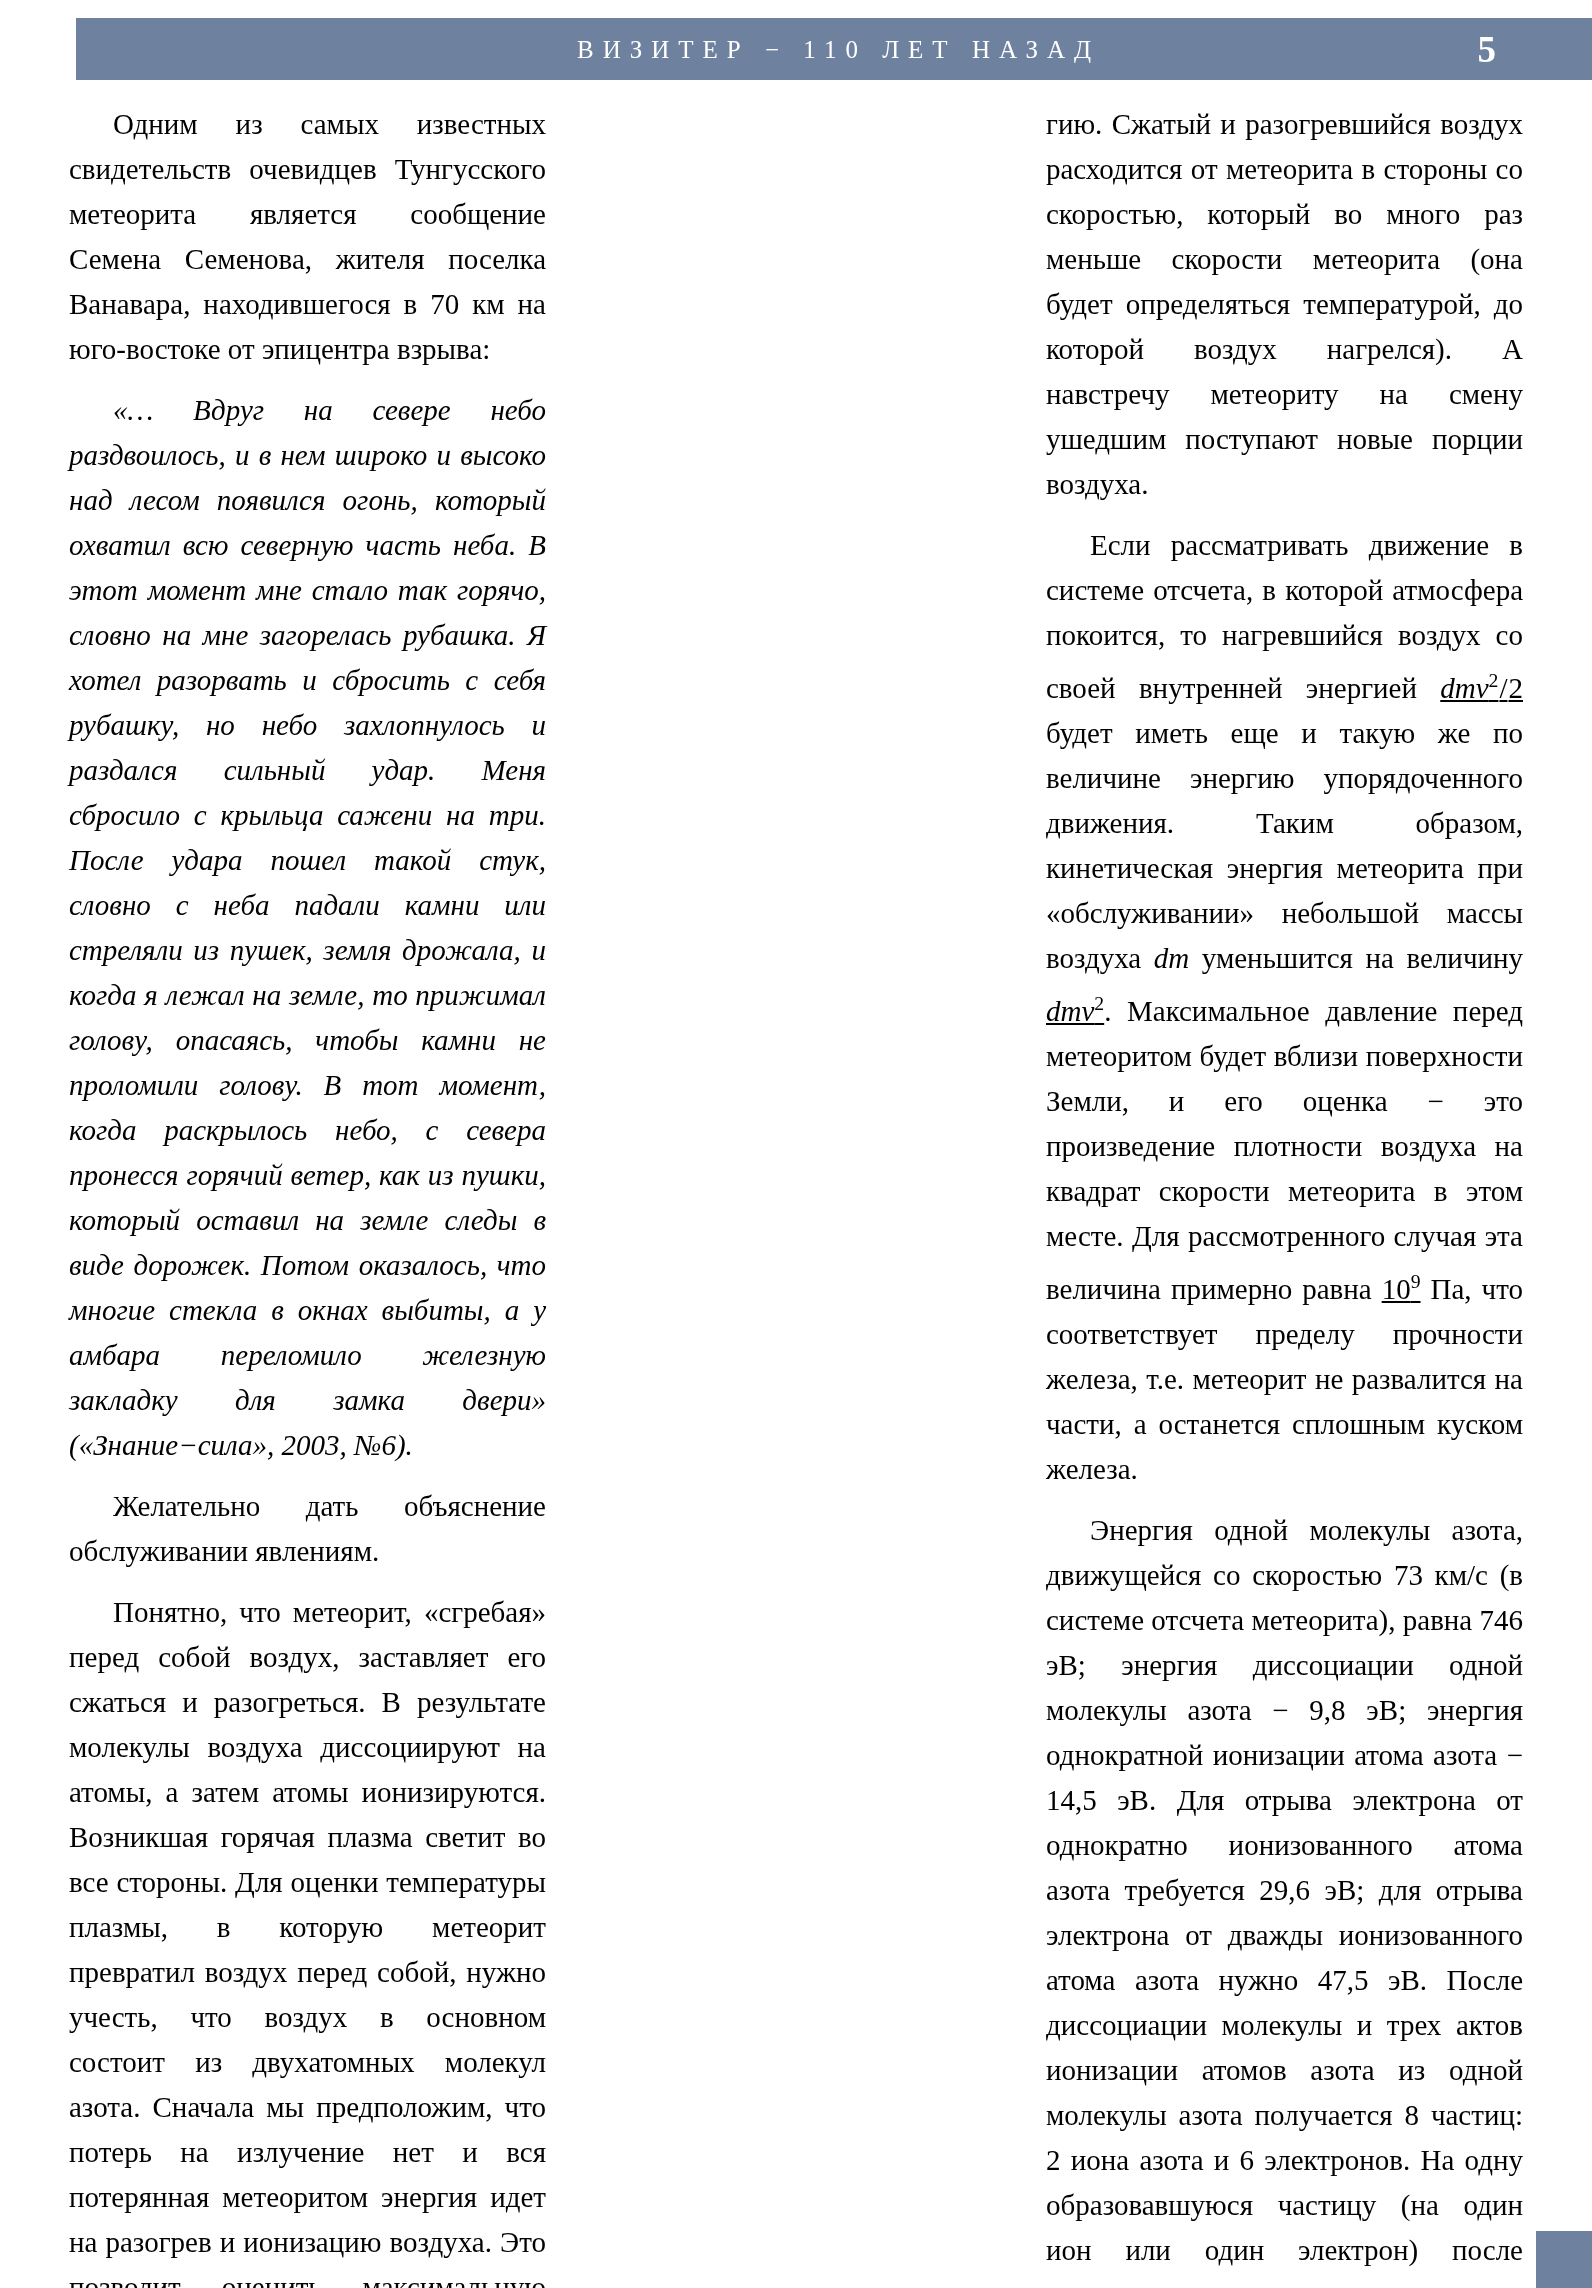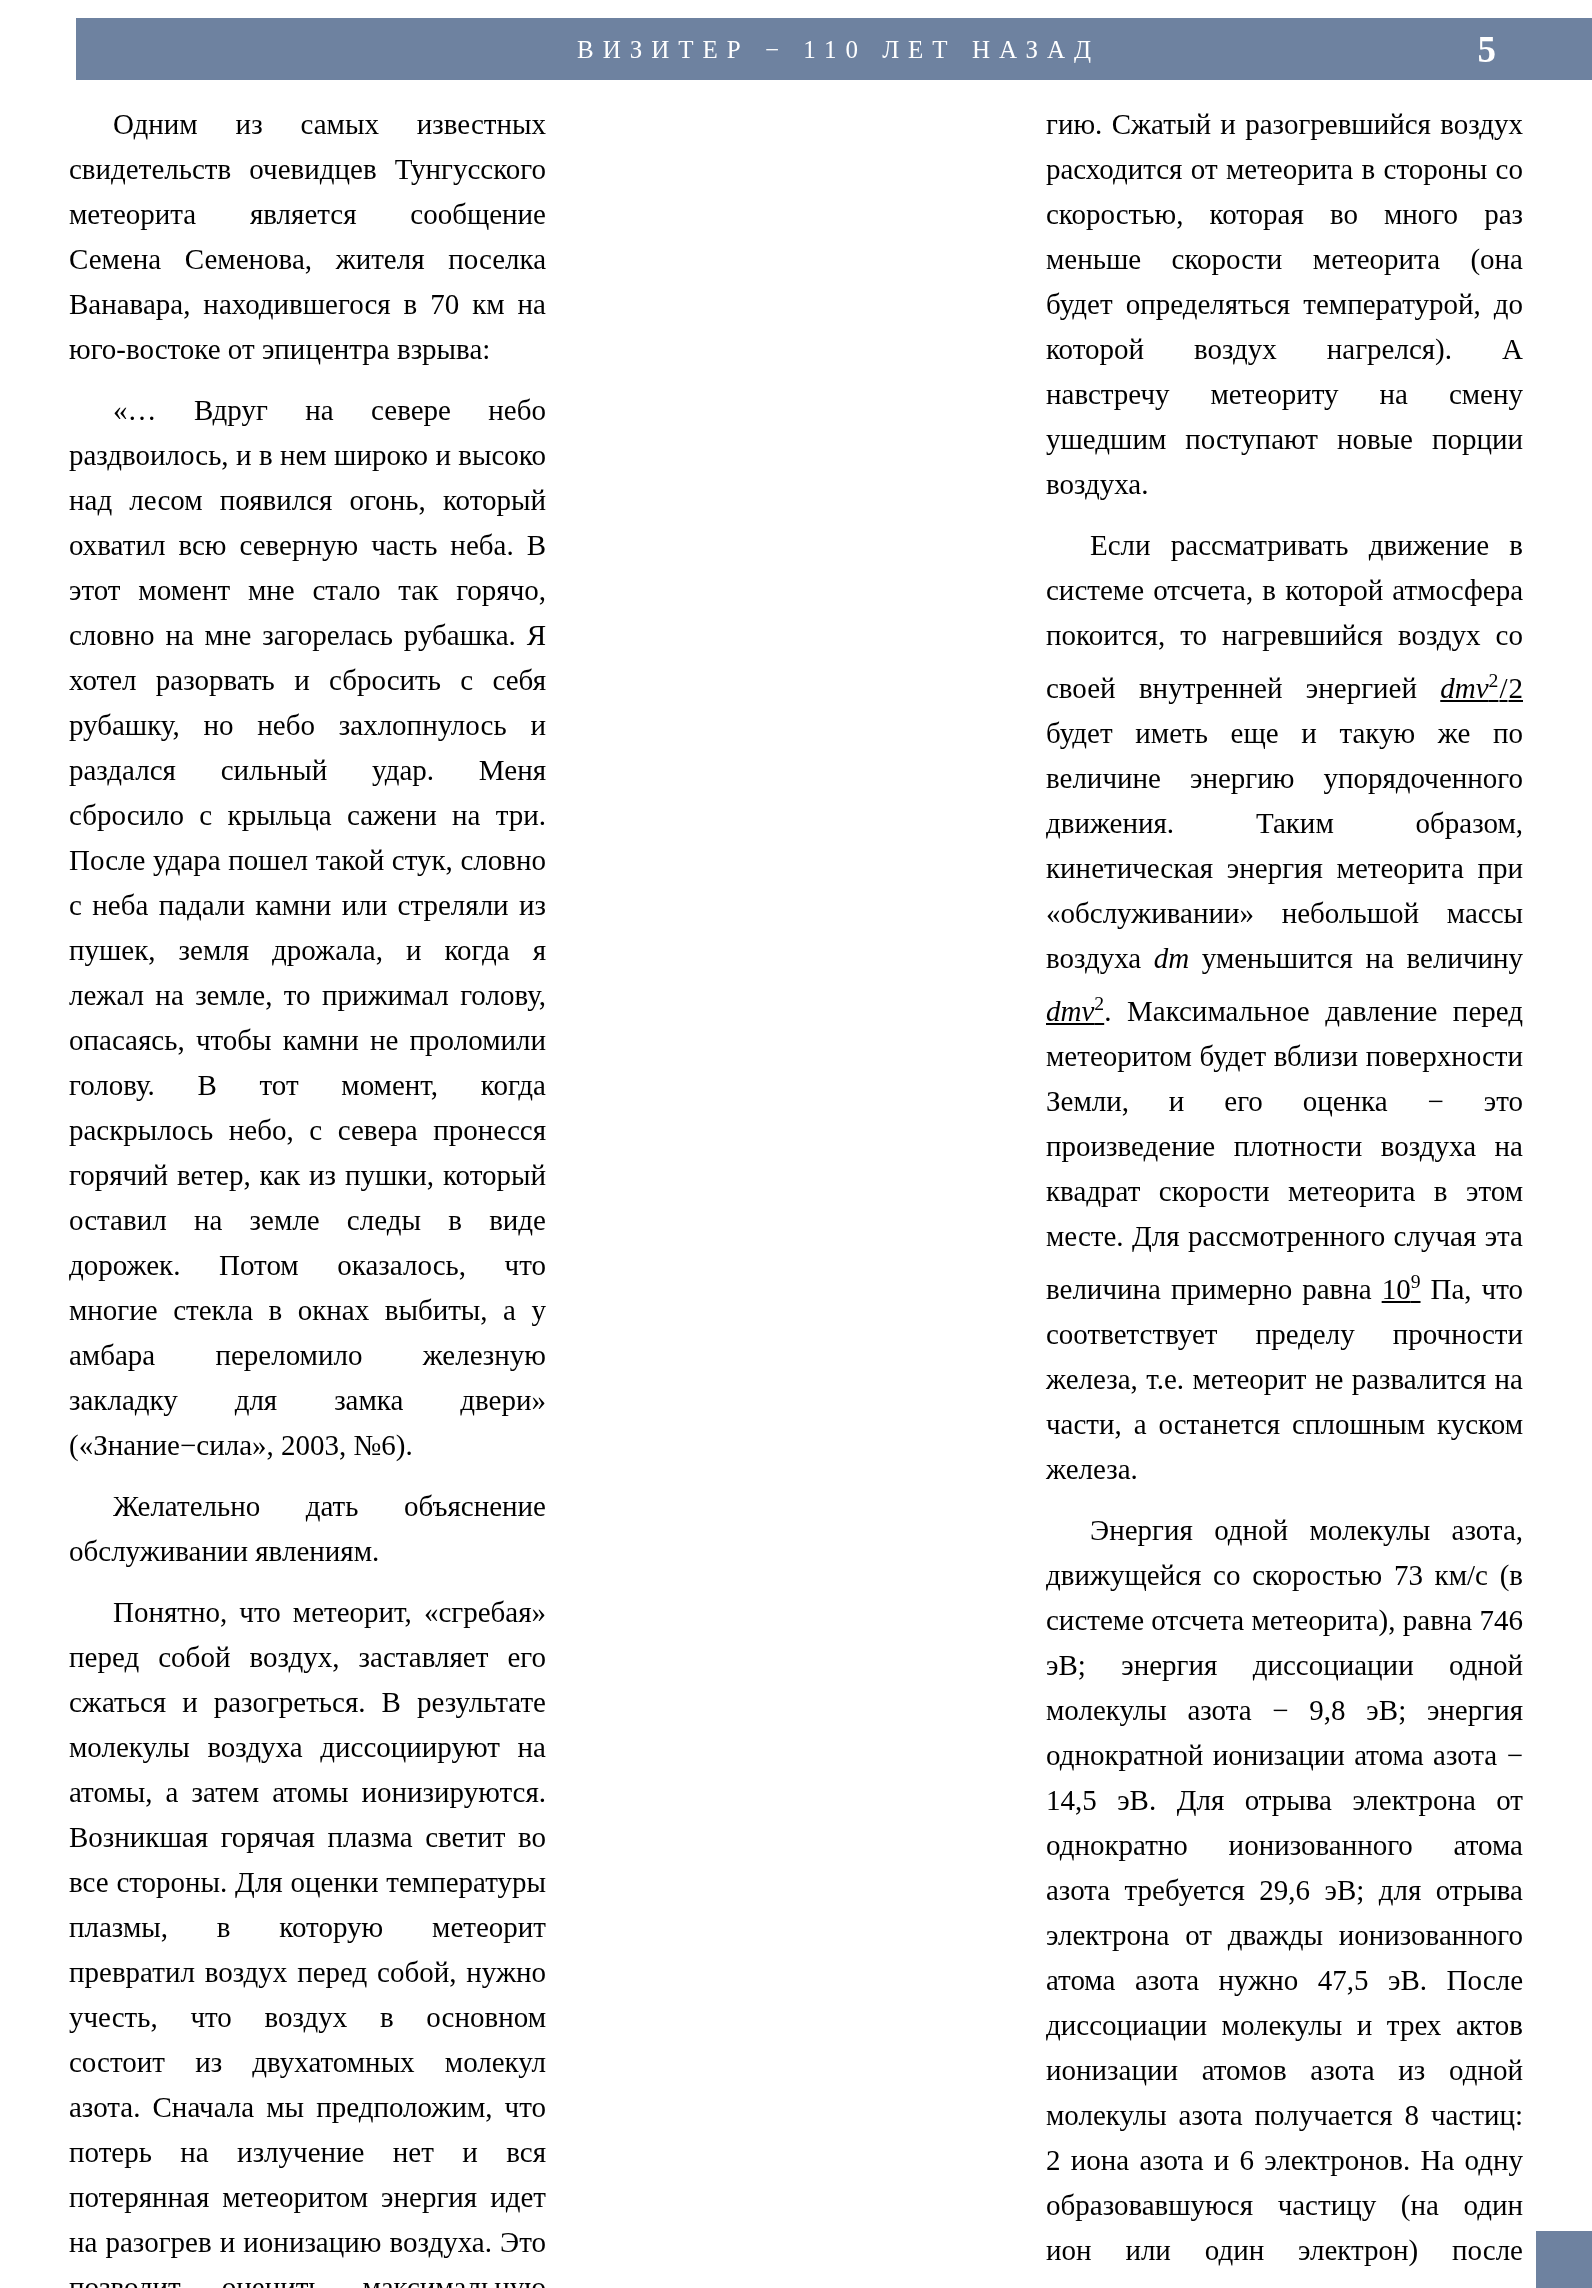--- a/index.html
+++ b/index.html
@@ -71,20 +71,21 @@
   .col-left  { left: 53px; }
   .col-right { left: 1030px; }
 
   .para {
     margin: 16px;
     text-indent: 44px;
     text-align: justify;
   }
   .para.cont { text-indent: 0; }
   .para.quote {
+    font-style: italic;
   }
   .para.last-line-left > :last-child { }
 
   
   .math {
     font-style: italic;
     font-family: "Liberation Serif", "DejaVu Serif", serif;
   }
   .math .up {
     font-size: 0.68em;
@@ -134,21 +135,21 @@
     <p class="para">Понятно, что метеорит, «сгребая» перед собой воздух, заставляет его сжаться и разогреться. В результате молекулы воздуха диссоциируют на атомы, а затем атомы ионизируются. Возникшая горячая плазма светит во все стороны. Для оценки температуры плазмы, в которую метеорит превратил воздух перед собой, нужно учесть, что воздух в основном состоит из двухатомных молекул азота. Сначала мы предположим, что потерь на излучение нет и вся потерянная метеоритом энергия идет на разогрев и ионизацию воздуха. Это позволит оценить максимальную (теоретически) температуру возникшей плазмы.</p>
 
     <p class="para">
       <span>В системе отсчета, связанной с метеоритом, воздух движется со скоростью </span>
     </p>
 
   </div>
 
   <div class="column col-right">
 
-    <p class="para cont">гию. Сжатый и разогревшийся воздух расходится от метеорита в стороны со скоростью, которая во много раз меньше скорости метеорита (она будет определяться температурой, до которой воздух нагрелся). А навстречу метеориту на смену ушедшим поступают новые порции воздуха.</p>
+    <p class="para cont">гию. Сжатый и разогревшийся воздух расходится от метеорита в стороны со скоростью, который во много раз меньше скорости метеорита (она будет определяться температурой, до которой воздух нагрелся). А навстречу метеориту на смену ушедшим поступают новые порции воздуха.</p>
 
     <p class="para">
       <span>Если рассматривать движение в системе отсчета, в которой атмосфера покоится, то нагревшийся воздух со своей внутренней энергией </span><span class="math nb"><span>dmv</span><span class="up">2</span><span class="mathslash">/</span><span class="mathnum">2</span></span><span> будет иметь еще и такую же по величине энергию упорядоченного движения. Таким образом, кинетическая энергия метеорита при «обслуживании» небольшой массы воздуха </span><span class="math">dm</span><span> уменьшится на величину </span><span class="math nb"><span>dmv</span><span class="up">2</span></span><span>. Максимальное давление перед метеоритом будет вблизи поверхности Земли, и его оценка − это произведение плотности воздуха на квадрат скорости метеорита в этом месте. Для рассмотренного случая эта величина примерно равна </span><span class="nb">10<span class="sup">9</span></span><span> Па, что соответствует пределу прочности железа, т.е. метеорит не развалится на части, а останется сплошным куском железа.</span>
     </p>
 
     <p class="para">
       <span>Энергия одной молекулы азота, движущейся со скоростью 73 км/с (в системе отсчета метеорита), равна 746 эВ; энергия диссоциации одной молекулы азота − 9,8 эВ; энергия однократной ионизации атома азота − 14,5 эВ. Для отрыва электрона от однократно ионизованного атома азота требуется 29,6 эВ; для отрыва электрона от дважды ионизованного атома азота нужно 47,5 эВ. После диссоциации молекулы и трех актов ионизации атомов азота из одной молекулы азота получается 8 частиц: 2 иона азота и 6 электронов. На одну образовавшуюся частицу (на один ион или один электрон) после перечисленных актов ионизации остается в среднем энергия 71 эВ. А для того чтобы оторвать еще и четвертый электрон от трехкратно ионизованного атома азота требуется уже энергия 77,5 эВ, т.е. на третьем электроне ионизация атомов прекратится. В результате максимально возможная (теоретически) температура образовавшейся плазмы, в которой все частицы имеют энергию </span>
     </p>
 
   </div>

